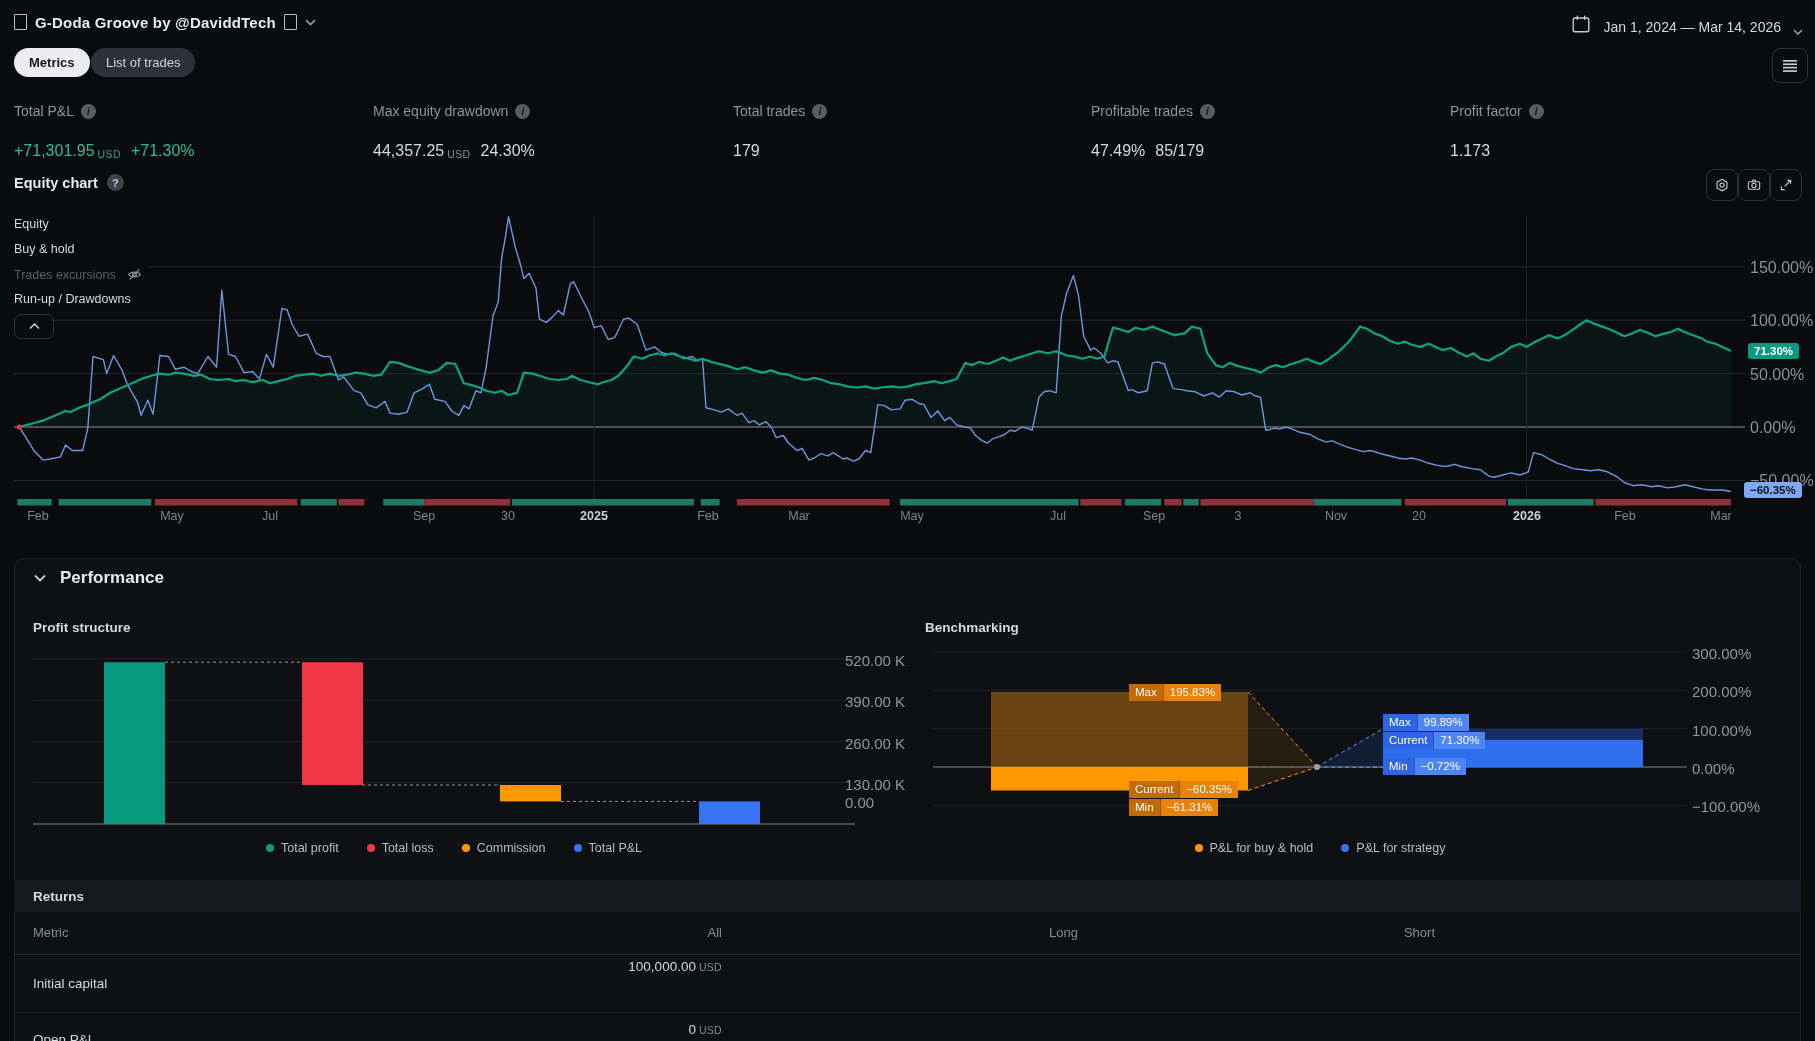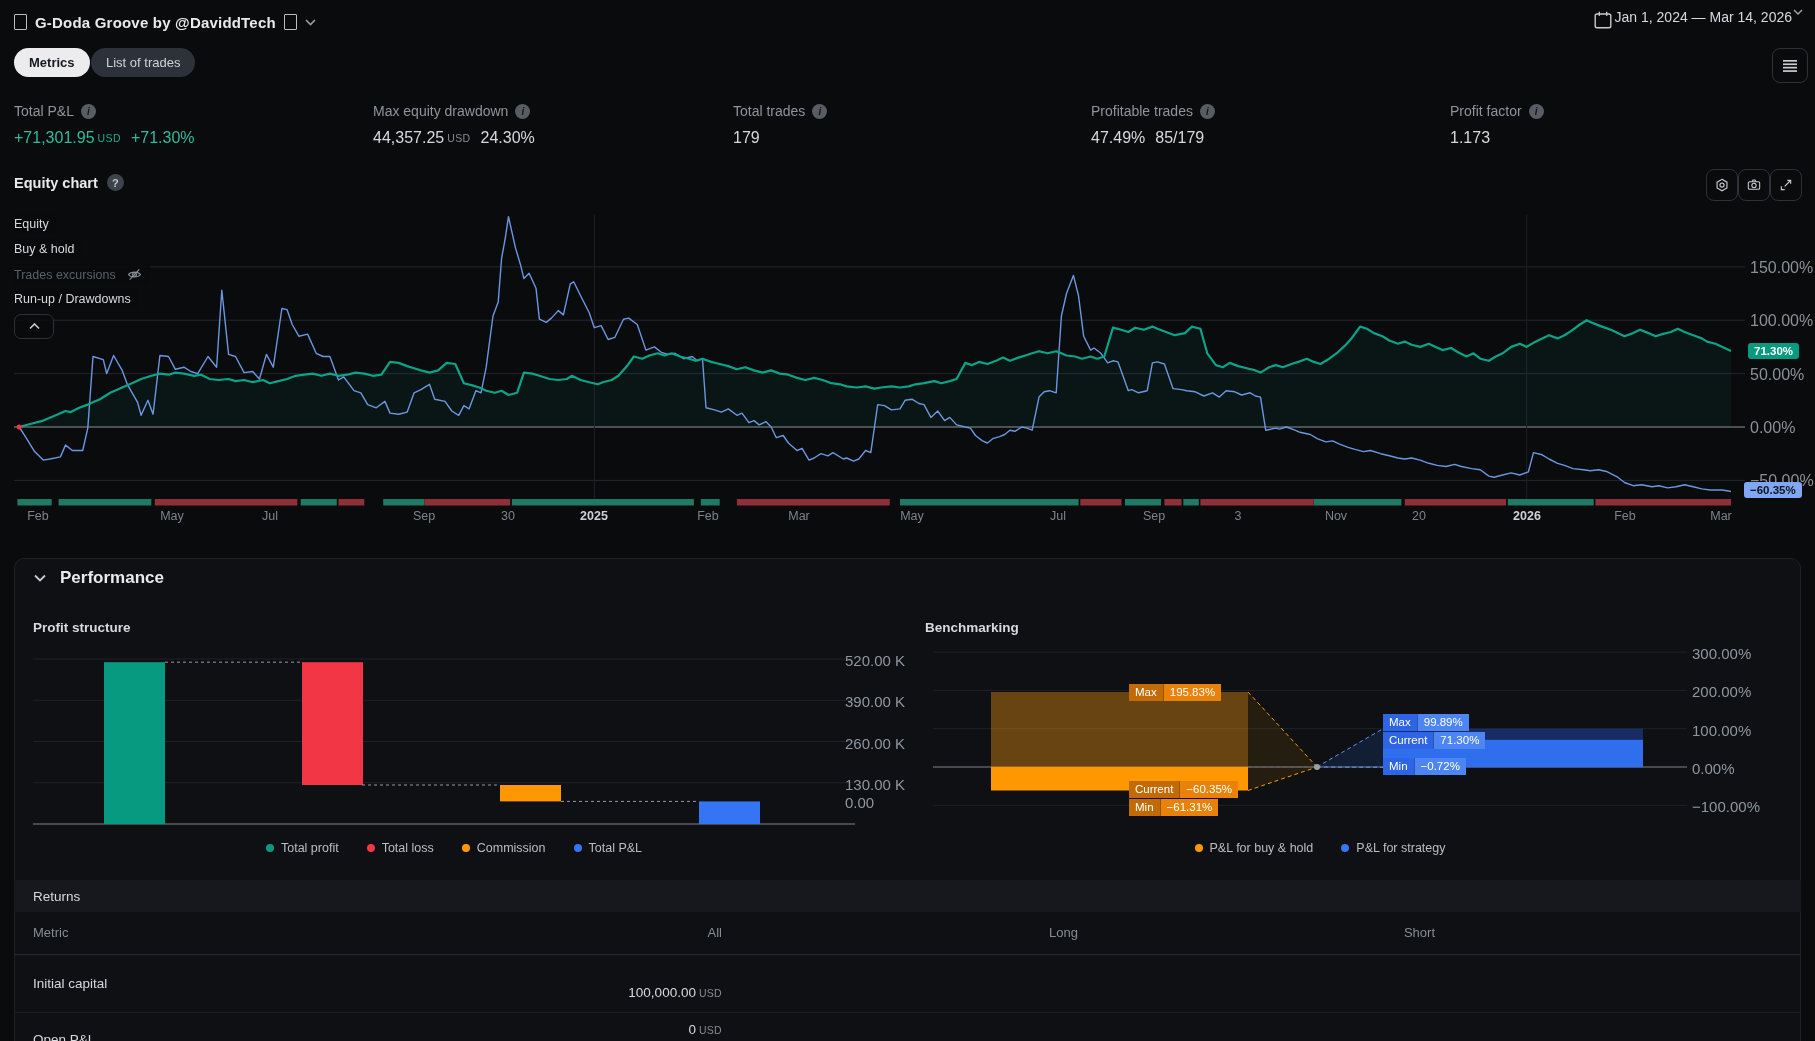--- a/index.html
+++ b/index.html
@@ -4,35 +4,35 @@
 <style>
   html,body{margin:0;padding:0;background:#0a0b0d;width:1815px;height:1041px;overflow:hidden;
     font-family:"Liberation Sans","DejaVu Sans",sans-serif;color:#d6d9de;}
   .abs{position:absolute;}
   #app{position:absolute;left:0;top:0;width:1815px;height:1041px;}
 
   
   .title-row{left:14px;top:10px;display:flex;align-items:center;gap:8px;height:24px;}
   .tofu{display:inline-block;width:11px;height:14px;border:1px solid #b9bdc4;border-radius:1px;}
   .strat-title{font-size:15px;font-weight:bold;color:#e8eaed;letter-spacing:.2px;}
-  .date-range{right:12px;top:9px;display:flex;align-items:flex-start;gap:1px;height:26px;cursor:pointer;}
+  .date-range{right:12px;top:9px;display:flex;align-items:flex-end;gap:12px;height:26px;cursor:pointer;}
   .date-range span{font-size:14px;color:#d6d9de;}
 
   
   .pill{position:absolute;top:48px;height:29px;border-radius:15px;display:flex;align-items:center;
     padding:0 15px;font-size:13px;cursor:pointer;box-sizing:border-box;}
   .pill.active{background:#ececee;color:#14181f;font-weight:bold;}
   .pill.idle{background:#2d323a;color:#cfd3d9;}
   .sq-btn{position:absolute;border:1px solid #2c313a;border-radius:8px;background:transparent;
     display:flex;align-items:center;justify-content:center;cursor:pointer;}
 
   
   .metric{position:absolute;top:103px;width:345px;}
   .metric .lab{display:flex;align-items:center;gap:7px;font-size:14px;color:#8e939c;}
-  .metric .mv{margin-top:10px;font-size:16px;color:#d6d9de;display:flex;align-items:center;}
+  .metric .mv{margin-top:23px;font-size:16px;color:#d6d9de;display:flex;align-items:flex-end;}
   .metric .unit{font-size:10.5px;margin-left:3px;color:#868b94;letter-spacing:.4px;}
   .metric .v2{margin-left:10px;}
   .metric.pos .mv,.metric.pos .v2{color:#2fbc9e;}
   .metric.pos .unit{color:#27a98c;}
   .info-i{width:15px;height:15px;border-radius:50%;background:#585c63;color:#14161a;
     font-size:10px;font-weight:bold;display:inline-flex;align-items:center;justify-content:center;font-style:italic;}
   .q-i{width:17px;height:17px;border-radius:50%;background:#3e434b;color:#c5c9d0;
     font-size:11px;font-weight:bold;display:inline-flex;align-items:center;justify-content:center;}
 
   
@@ -63,21 +63,21 @@
   .bm-badge{position:absolute;display:flex;height:17px;font-size:11.5px;line-height:17px;color:#fff;}
   .bm-badge .c1{padding:0 6px;}
   .bm-badge .c2{padding:0 6px;border-left:1px solid rgba(0,0,0,.35);}
   .bm-badge.or .c1{background:#c26a05;}
   .bm-badge.or .c2{background:#e8820a;}
   .bm-badge.bl .c1{background:#2e64e6;}
   .bm-badge.bl .c2{background:#4d85f5;}
 
   
   .ret-bar{left:14px;top:880px;width:1787px;height:32px;background:#16181d;display:flex;align-items:center;}
-  .ret-bar span{margin-left:19px;font-size:13.5px;font-weight:normal;color:#d6d9de;}
+  .ret-bar span{margin-left:19px;font-size:13.5px;font-weight:bold;color:#d6d9de;}
   .ret-headrow{left:14px;top:912px;width:1787px;height:43px;border-bottom:1px solid #262a31;box-sizing:border-box;}
   .ret-headrow div{position:absolute;top:13px;font-size:13px;color:#868b94;}
   .ret-row{left:14px;width:1787px;box-sizing:border-box;}
   .ret-metric{position:absolute;left:19px;font-size:13.5px;color:#d6d9de;}
   .ret-val{position:absolute;font-size:13.5px;color:#d6d9de;text-align:right;}
   .ret-val .u{font-size:10.5px;color:#868b94;margin-left:3px;letter-spacing:.3px;}
   svg{display:block;}
 </style>
 </head>
 <body>
@@ -393,21 +393,21 @@
     <span>Returns</span>
   </div>
   <div class="abs ret-headrow">
     <div style="left:19px;">Metric</div>
     <div style="left:600px;width:108px;text-align:right;">All</div>
     <div style="left:950px;width:114px;text-align:right;">Long</div>
     <div style="left:1300px;width:121px;text-align:right;">Short</div>
   </div>
   <div class="abs ret-row" style="top:955px;height:58px;border-bottom:1px solid #1a1d22;">
     <div class="ret-metric" style="top:21px;">Initial capital</div>
-    <div class="ret-val" style="left:488px;width:220px;top:30px;">
+    <div class="ret-val" style="left:488px;width:220px;top:4px;">
       <span>100,000.00</span><span class="u">USD</span>
     </div>
   </div>
   <div class="abs ret-row" style="top:1013px;height:58px;">
     <div class="ret-val" style="left:488px;width:220px;top:9px;">
       <span>0</span><span class="u">USD</span>
     </div>
     <div class="ret-metric" style="top:19px;">Open P&amp;L</div>
   </div>
 

